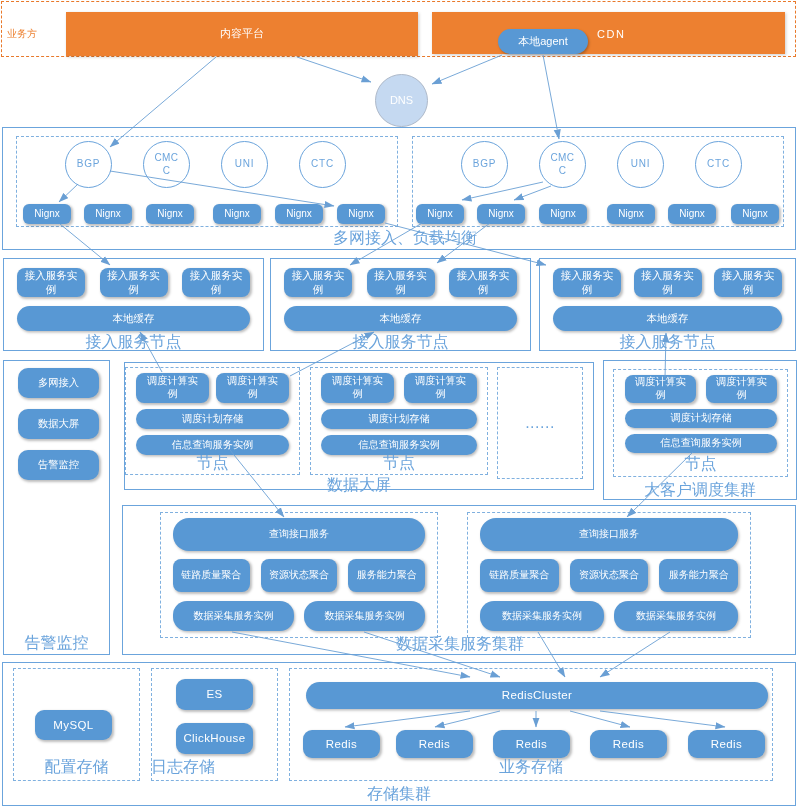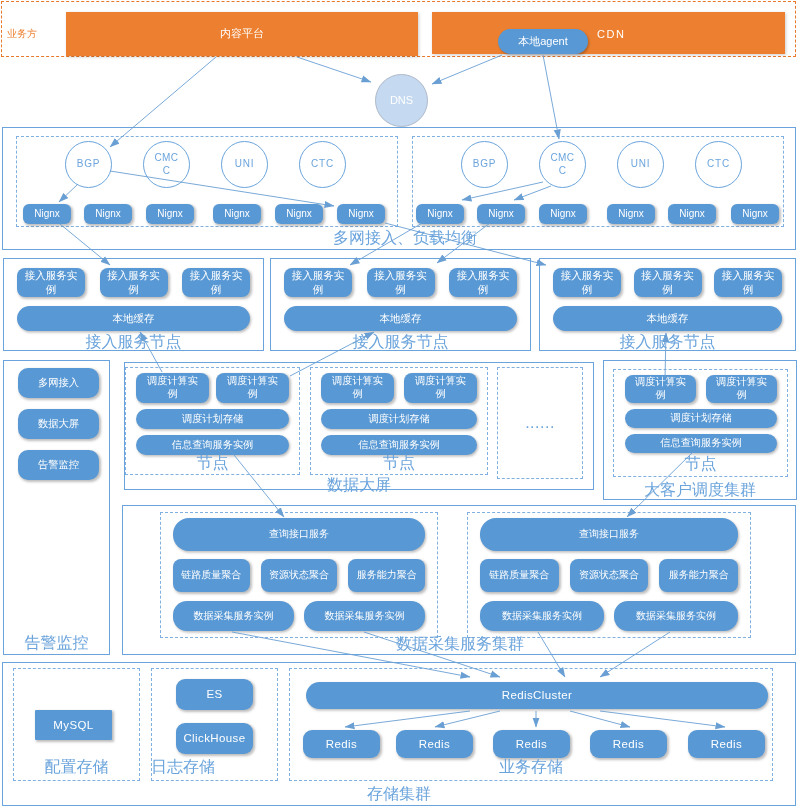--- a/index.html
+++ b/index.html
@@ -109,21 +109,21 @@
 <div class="dashbox" style="left:467px;top:512px;width:284px;height:126px;"></div>
 <div class="bx node" style="left:480px;top:518px;width:258px;height:33px;font-size:10px;border-radius:16px;">查询接口服务</div>
 <div class="bx node" style="left:480px;top:559px;width:78.6667px;height:33px;font-size:10px;border-radius:8px;padding:0 2px;">链路质量聚合</div>
 <div class="bx node" style="left:569.667px;top:559px;width:78.6667px;height:33px;font-size:10px;border-radius:8px;padding:0 2px;">资源状态聚合</div>
 <div class="bx node" style="left:659.333px;top:559px;width:78.6667px;height:33px;font-size:10px;border-radius:8px;padding:0 2px;">服务能力聚合</div>
 <div class="bx node" style="left:480px;top:601px;width:124px;height:30px;font-size:10px;border-radius:14px;">数据采集服务实例</div>
 <div class="bx node" style="left:614px;top:601px;width:124px;height:30px;font-size:10px;border-radius:14px;">数据采集服务实例</div>
 <div class="cap" style="left:350px;top:638px;width:220px;text-align:center;">数据采集服务集群</div>
 <div class="solidbox" style="left:2px;top:662px;width:794px;height:144px;"></div>
 <div class="dashbox" style="left:13px;top:668px;width:127px;height:113px;"></div>
-<div class="bx node" style="left:35px;top:710px;width:77px;height:30px;font-size:11.5px;border-radius:1px;letter-spacing:0.4px;">MySQL</div>
+<div class="bx node" style="left:35px;top:710px;width:77px;height:30px;font-size:11.5px;border-radius:9px;letter-spacing:0.4px;">MySQL</div>
 <div class="cap" style="left:13px;top:761px;width:127px;text-align:center;">配置存储</div>
 <div class="dashbox" style="left:151px;top:668px;width:127px;height:113px;"></div>
 <div class="bx node" style="left:176px;top:679px;width:77px;height:31px;font-size:11.5px;border-radius:9px;letter-spacing:0.4px;">ES</div>
 <div class="bx node" style="left:176px;top:723px;width:77px;height:31px;font-size:11.5px;border-radius:9px;letter-spacing:0.4px;">ClickHouse</div>
 <div class="cap" style="left:151px;top:761px;width:127px;text-align:left;">日志存储</div>
 <div class="dashbox" style="left:289px;top:668px;width:484px;height:113px;"></div>
 <div class="bx node" style="left:306px;top:682px;width:462px;height:27px;font-size:11.5px;border-radius:14px;letter-spacing:0.4px;">RedisCluster</div>
 <div class="bx node" style="left:303px;top:730px;width:77px;height:28px;font-size:11.5px;border-radius:9px;letter-spacing:0.4px;">Redis</div>
 <div class="bx node" style="left:396px;top:730px;width:77px;height:28px;font-size:11.5px;border-radius:9px;letter-spacing:0.4px;">Redis</div>
 <div class="bx node" style="left:493px;top:730px;width:77px;height:28px;font-size:11.5px;border-radius:9px;letter-spacing:0.4px;">Redis</div>

